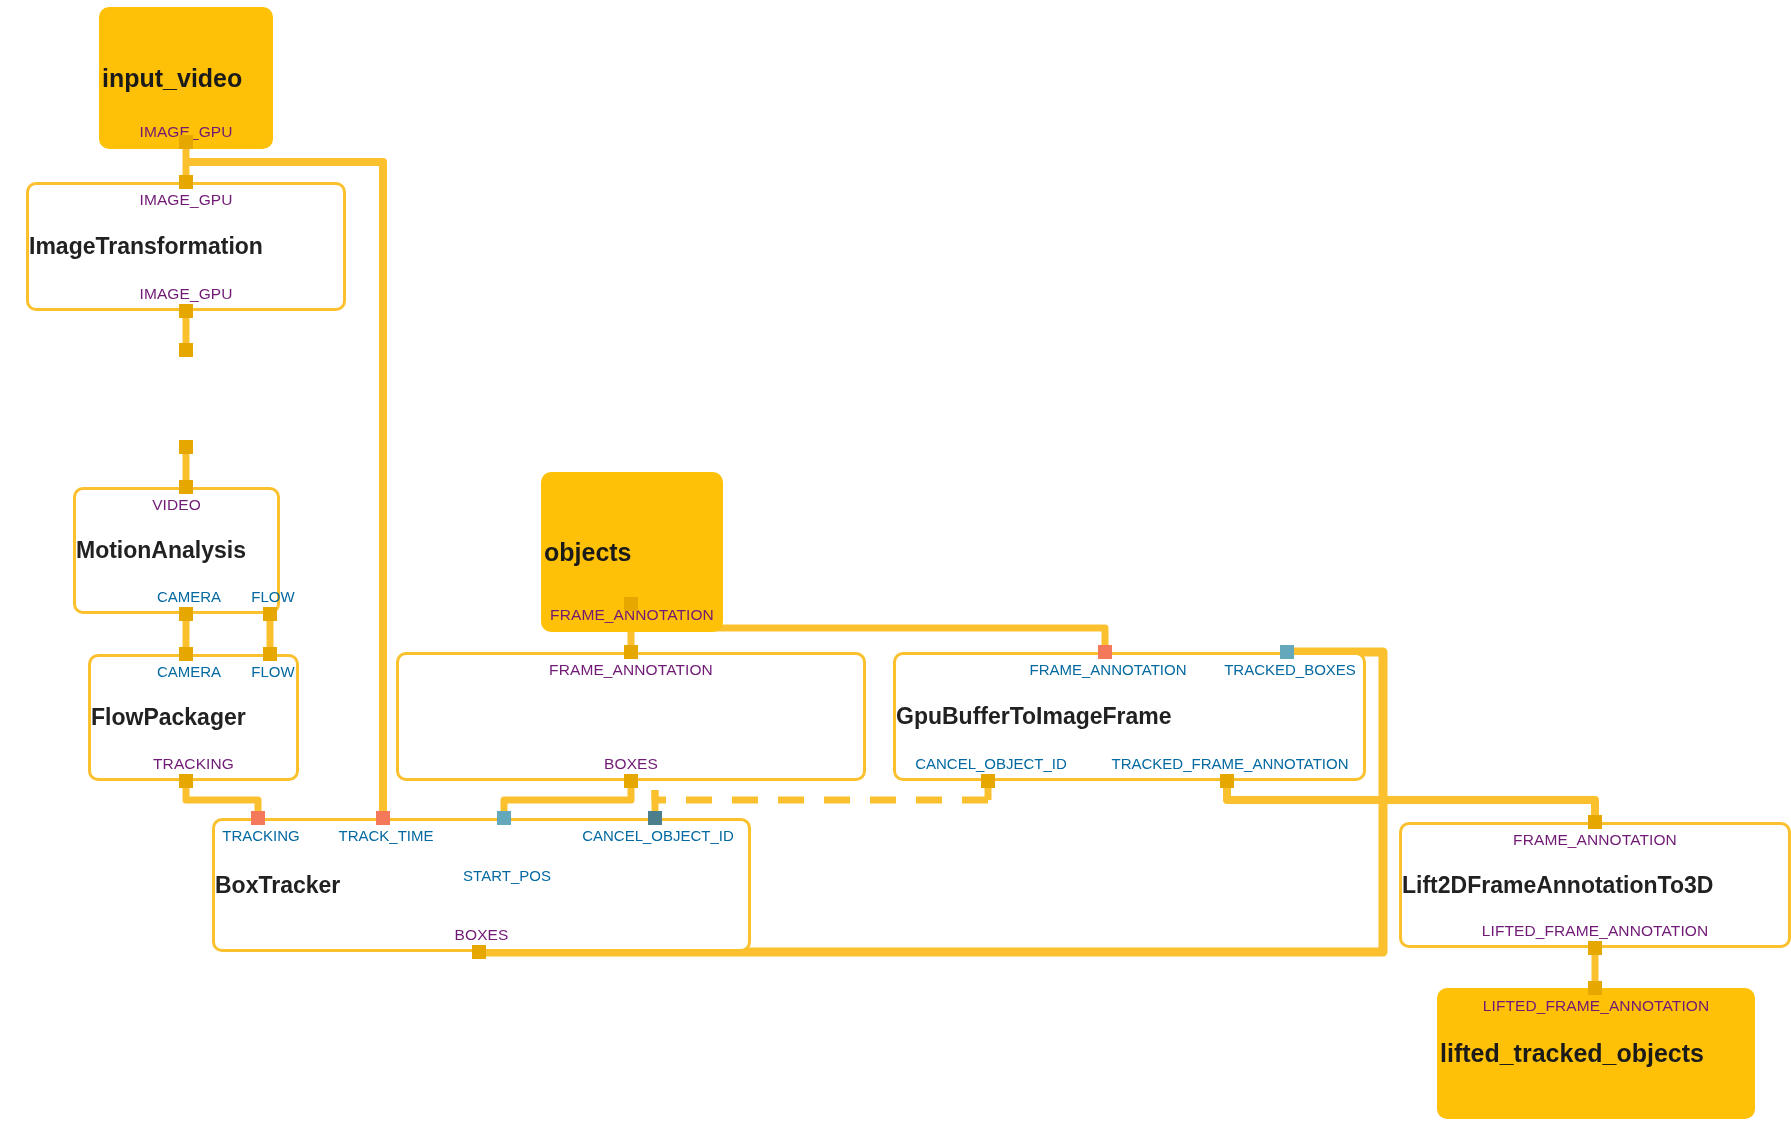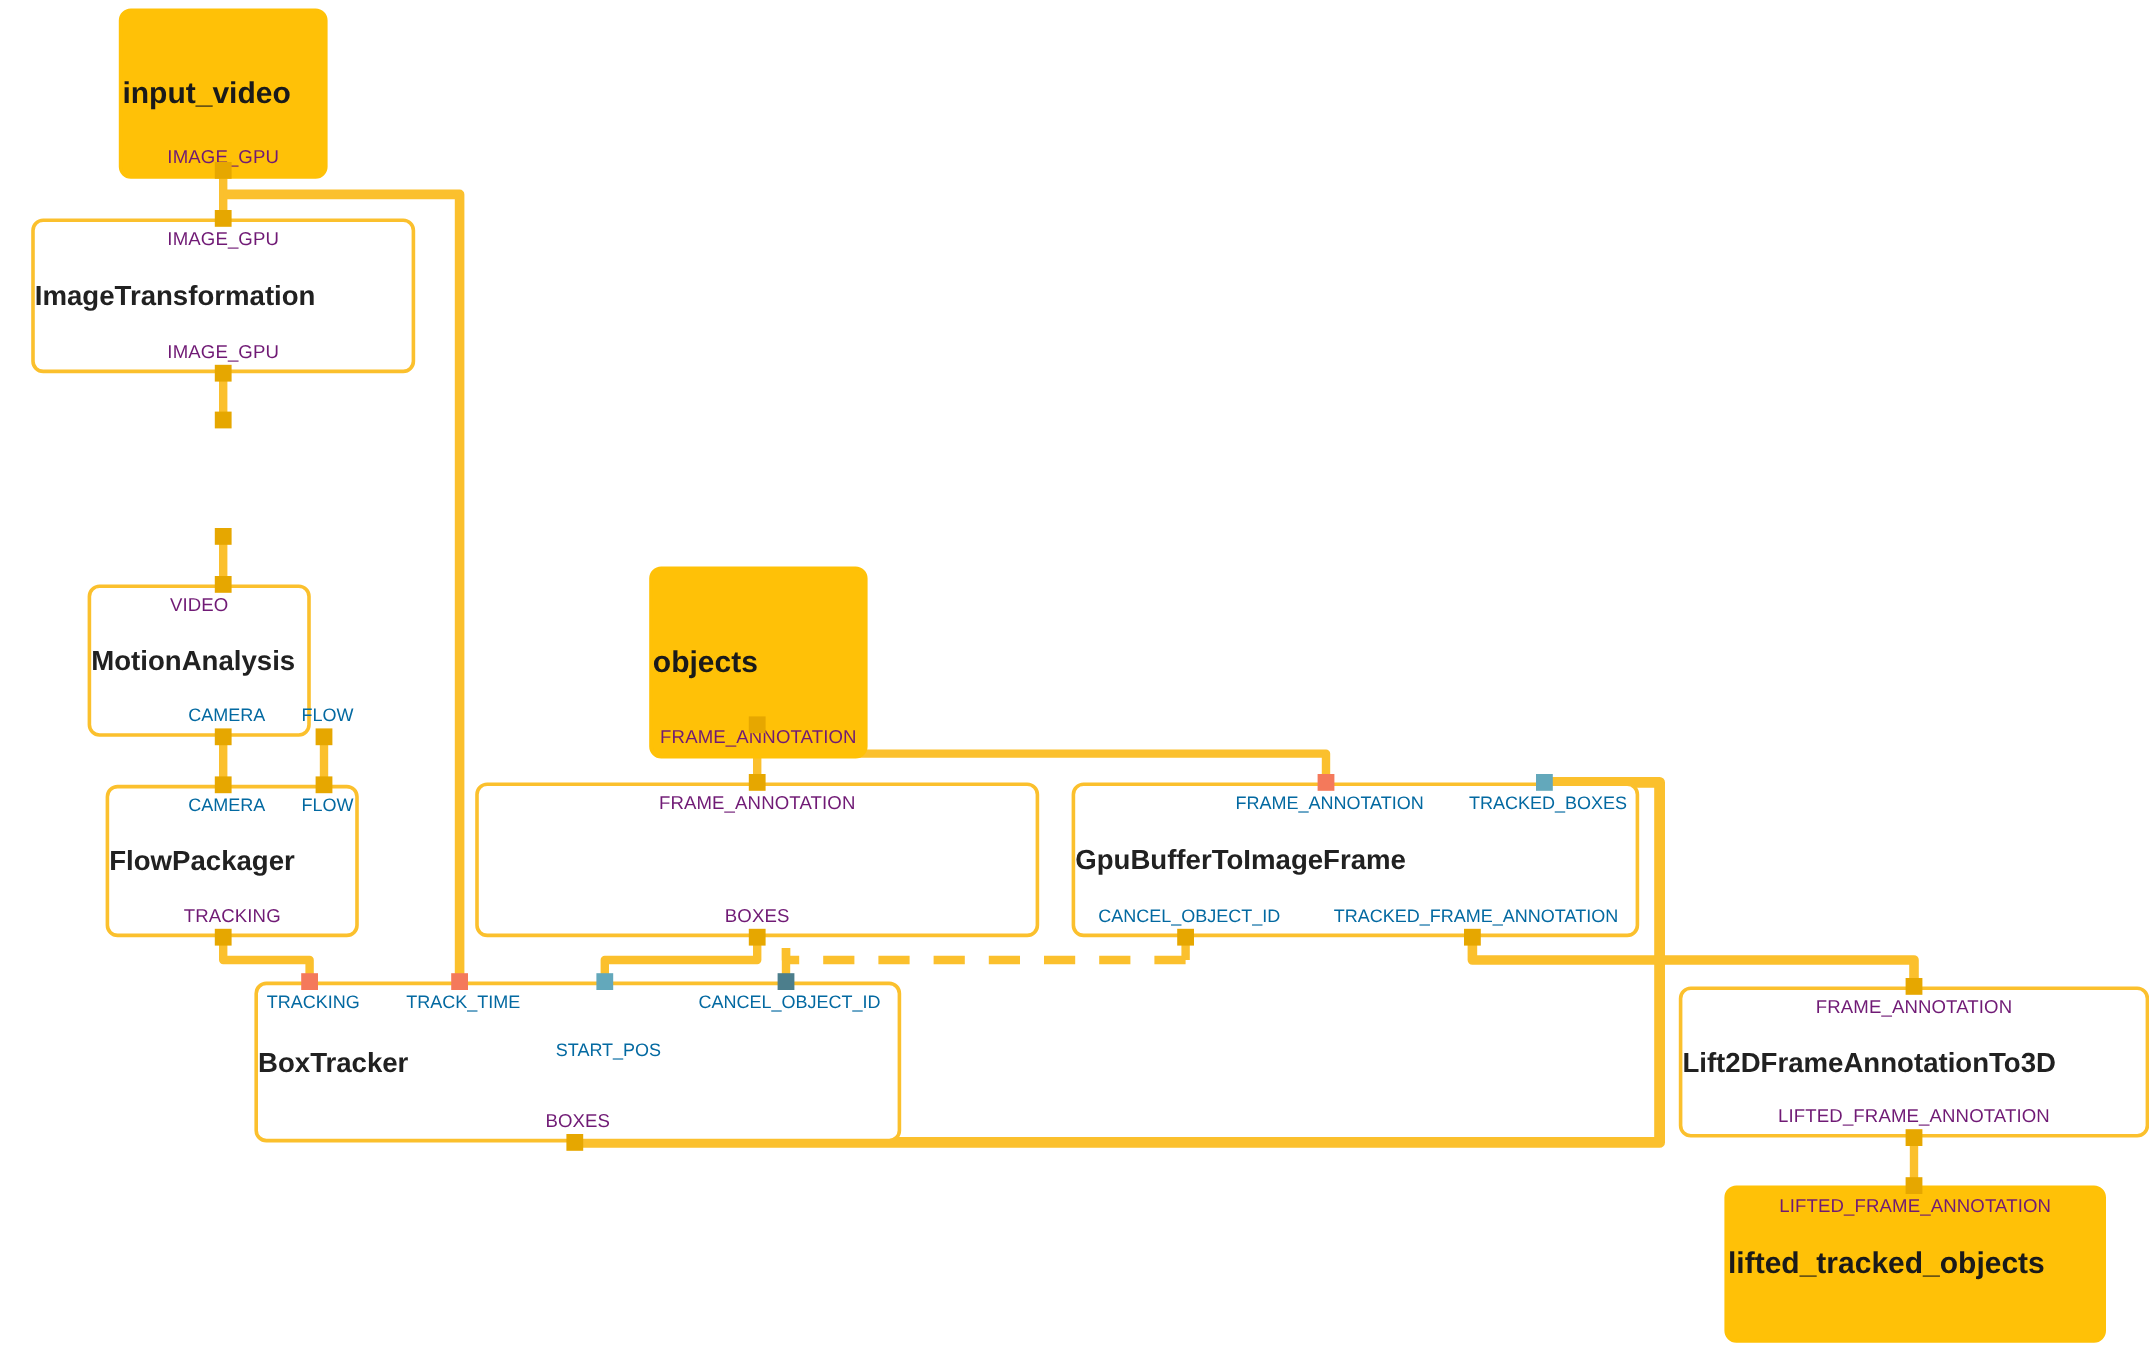--- a/index.html
+++ b/index.html
@@ -144,21 +144,21 @@
     <div class="port-row top">
       <span class="port-label">IMAGE_GPU</span>
     </div>
     <div class="node-title">ImageTransformation</div>
     <div class="port-row bottom">
       <span class="port-label">IMAGE_GPU</span>
     </div>
   </div>
 
 
-  <div class="node calc" style="left:73px; top:487px; width:186px; height:127px;">
+  <div class="node calc" style="left:73px; top:487px; width:207px; height:127px;">
     <div class="port-row top">
       <span class="port-label">VIDEO</span>
     </div>
     <div class="node-title">MotionAnalysis</div>
     <span class="port-pair" style="left:113px; bottom:7px;">CAMERA</span>
     <span class="port-pair" style="left:197px; bottom:7px;">FLOW</span>
   </div>
 
   <div class="node calc" style="left:88px; top:654px; width:211px; height:127px;">
     <span class="port-pair" style="left:98px; top:7px;">CAMERA</span>

